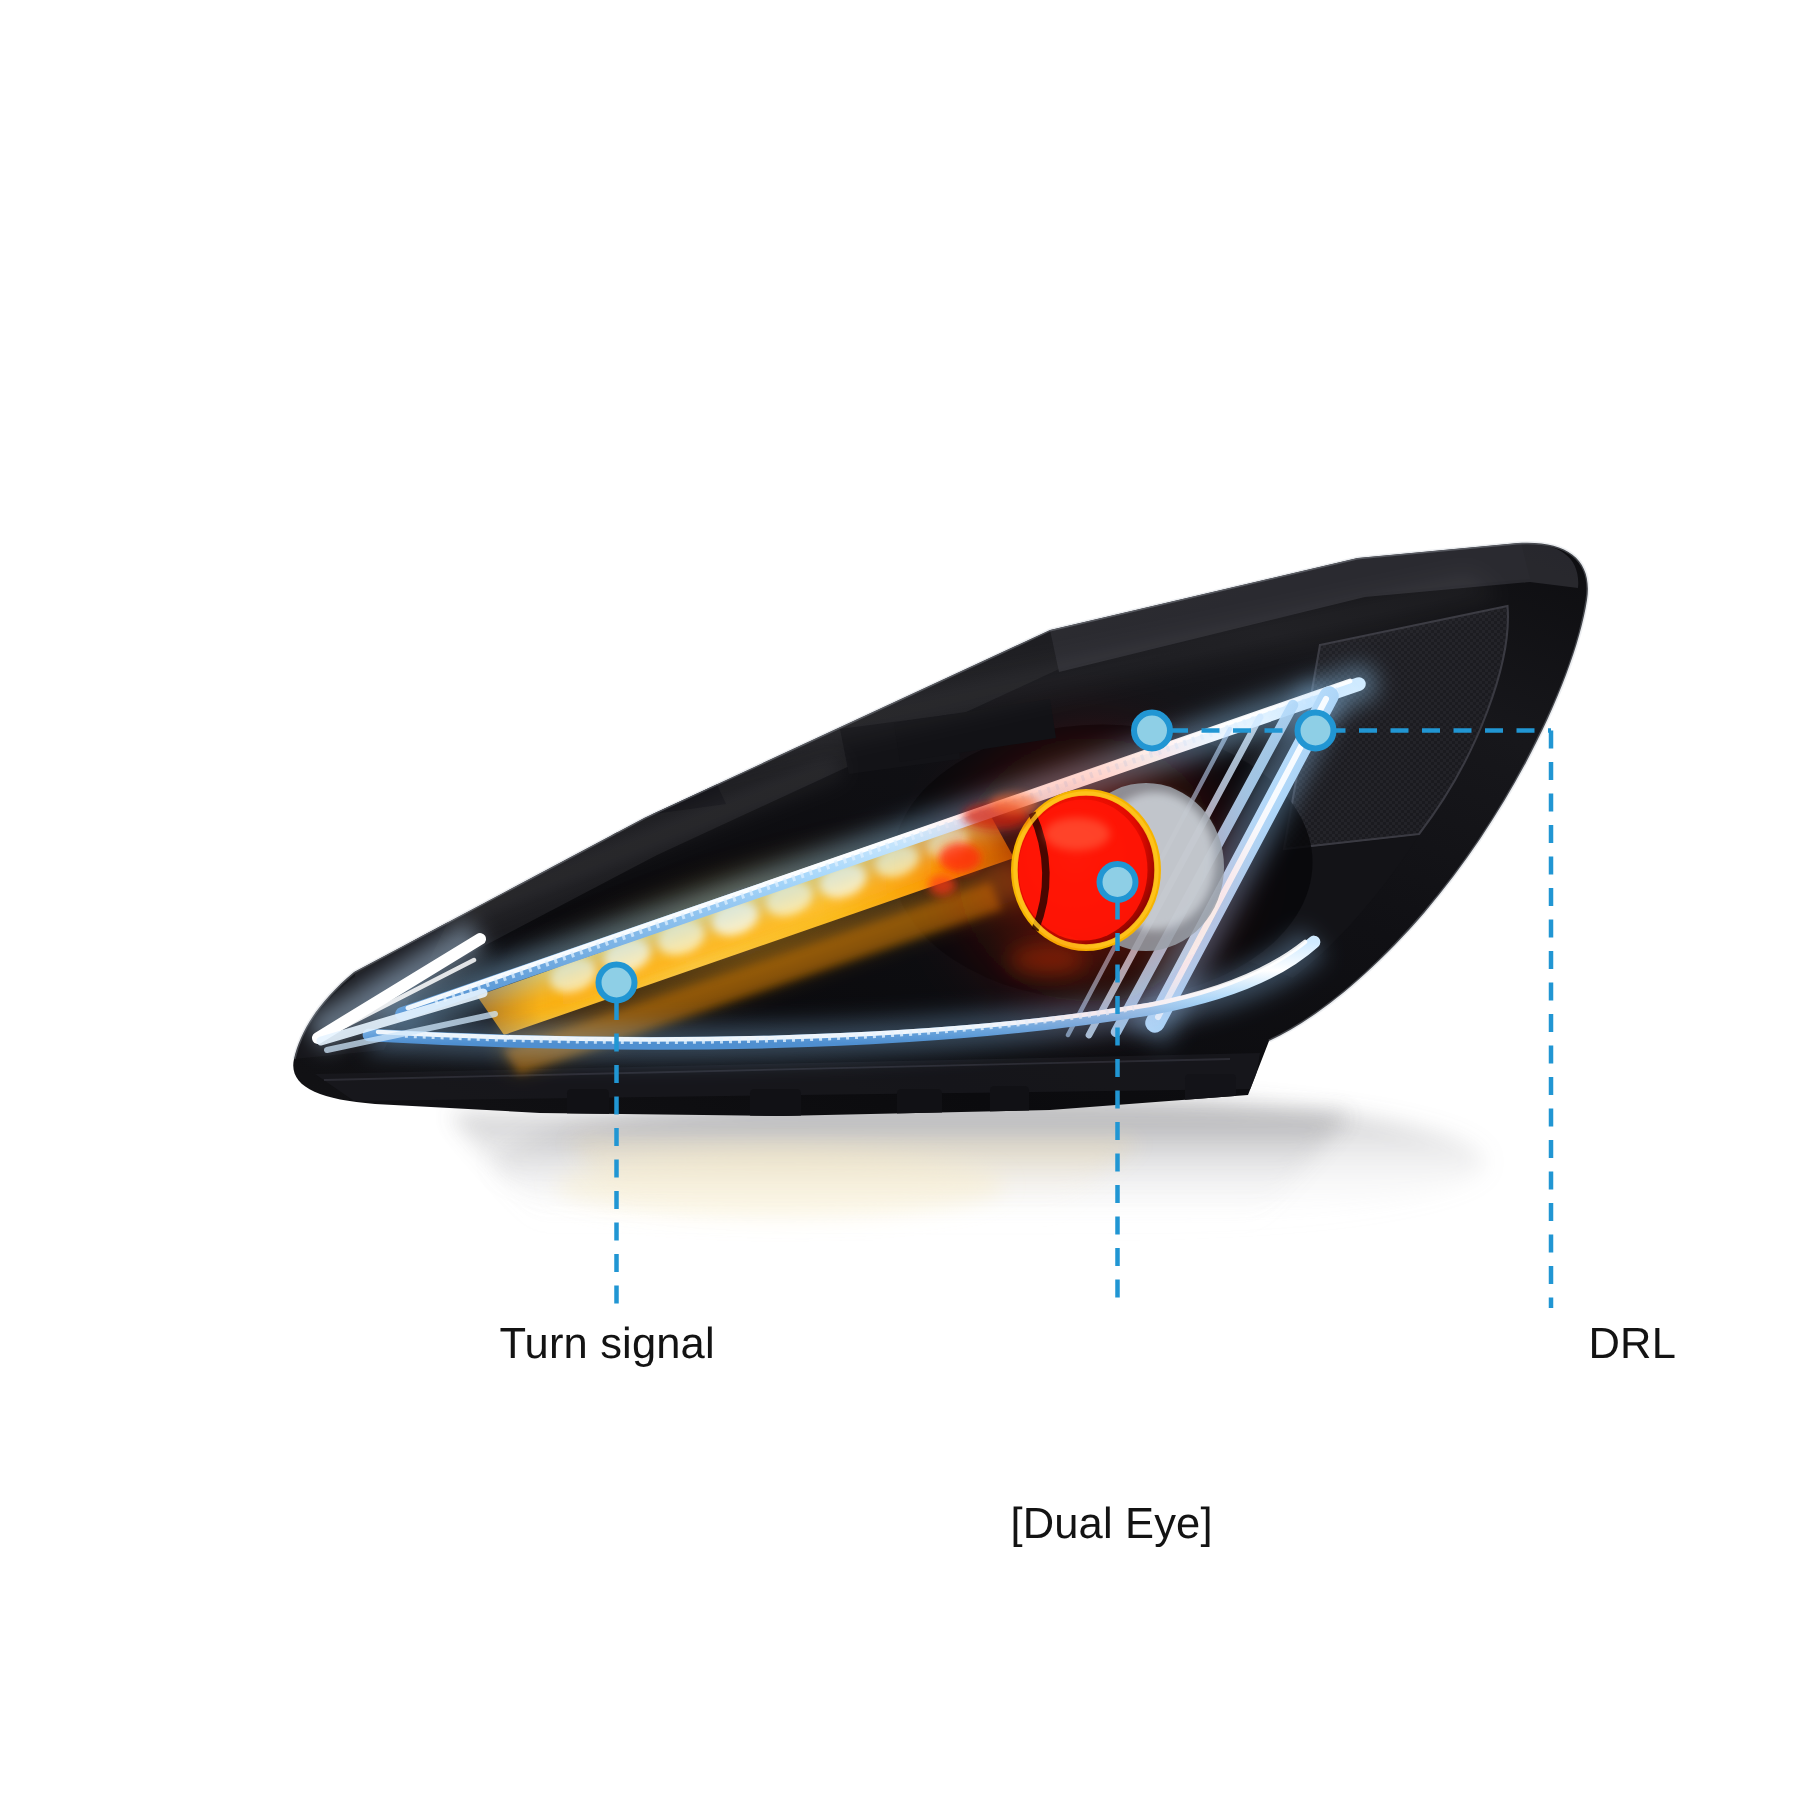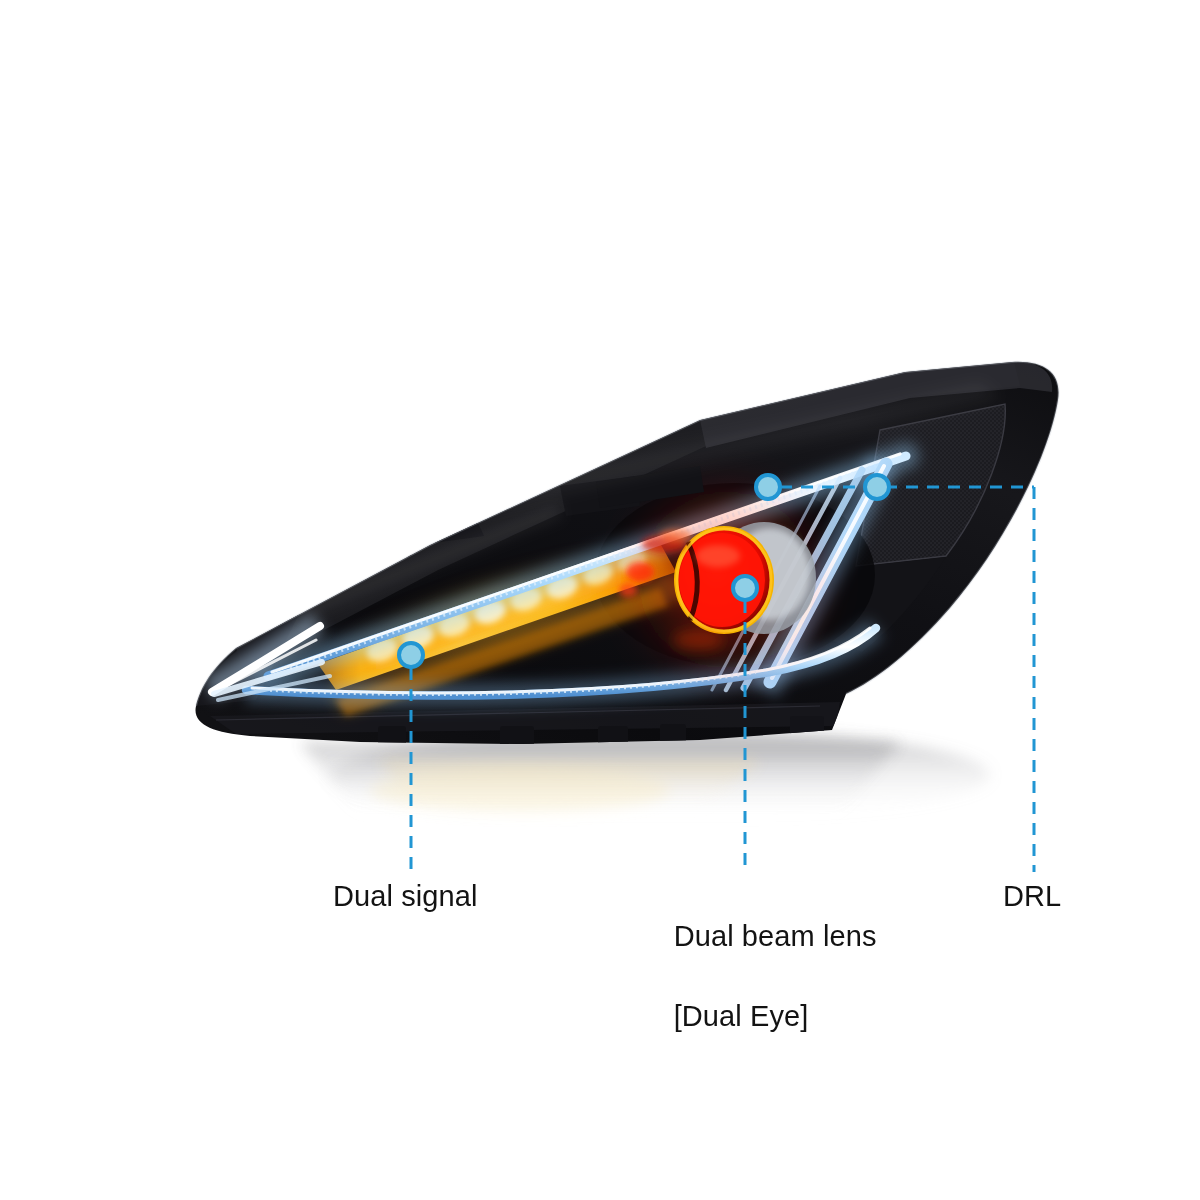--- a/index.html
+++ b/index.html
@@ -15,21 +15,21 @@
     position:absolute;
     color:#131313;
     font-size:29px;
     line-height:40px;
     letter-spacing:.1px;
     white-space:pre;
     font-family:"Liberation Sans", sans-serif;
   }
   #lbl-turn{left:333px;top:876px;}
   #lbl-lens{left:641px;top:876px;}
-  #lbl-drl{left:1003px;top:876px;}
+  #lbl-drl{left:1059px;top:876px;}
 </style>
 </head>
 <body>
 
 <div id="stage">
 
   <svg class="layer" viewBox="0 0 1200 1200" width="1200" height="1200" xmlns="http://www.w3.org/2000/svg">
     <defs>
 
       <linearGradient id="gHousing" x1="0" y1="1" x2="1" y2="0">
@@ -291,22 +291,22 @@
       </g>
       <g>
         <circle cx="411" cy="655" r="12" fill="#8ECFE6" stroke="#2196D3" stroke-width="4"></circle>
       </g>
       <g>
         <circle cx="745" cy="588" r="12" fill="#8ECFE6" stroke="#2196D3" stroke-width="4"></circle>
       </g>
     </g>
   </svg>
 
-  <div class="label" id="lbl-turn">Dual signal</div>
+  <div class="label" id="lbl-turn">Turn signal</div>
 
   <div class="label" id="lbl-lens">
-    <span>Dual beam lens</span><br>
+    <br>
     <span>[Dual Eye]</span>
   </div>
 
   <div class="label" id="lbl-drl">DRL</div>
 
 </div>
 
 </body></html>

